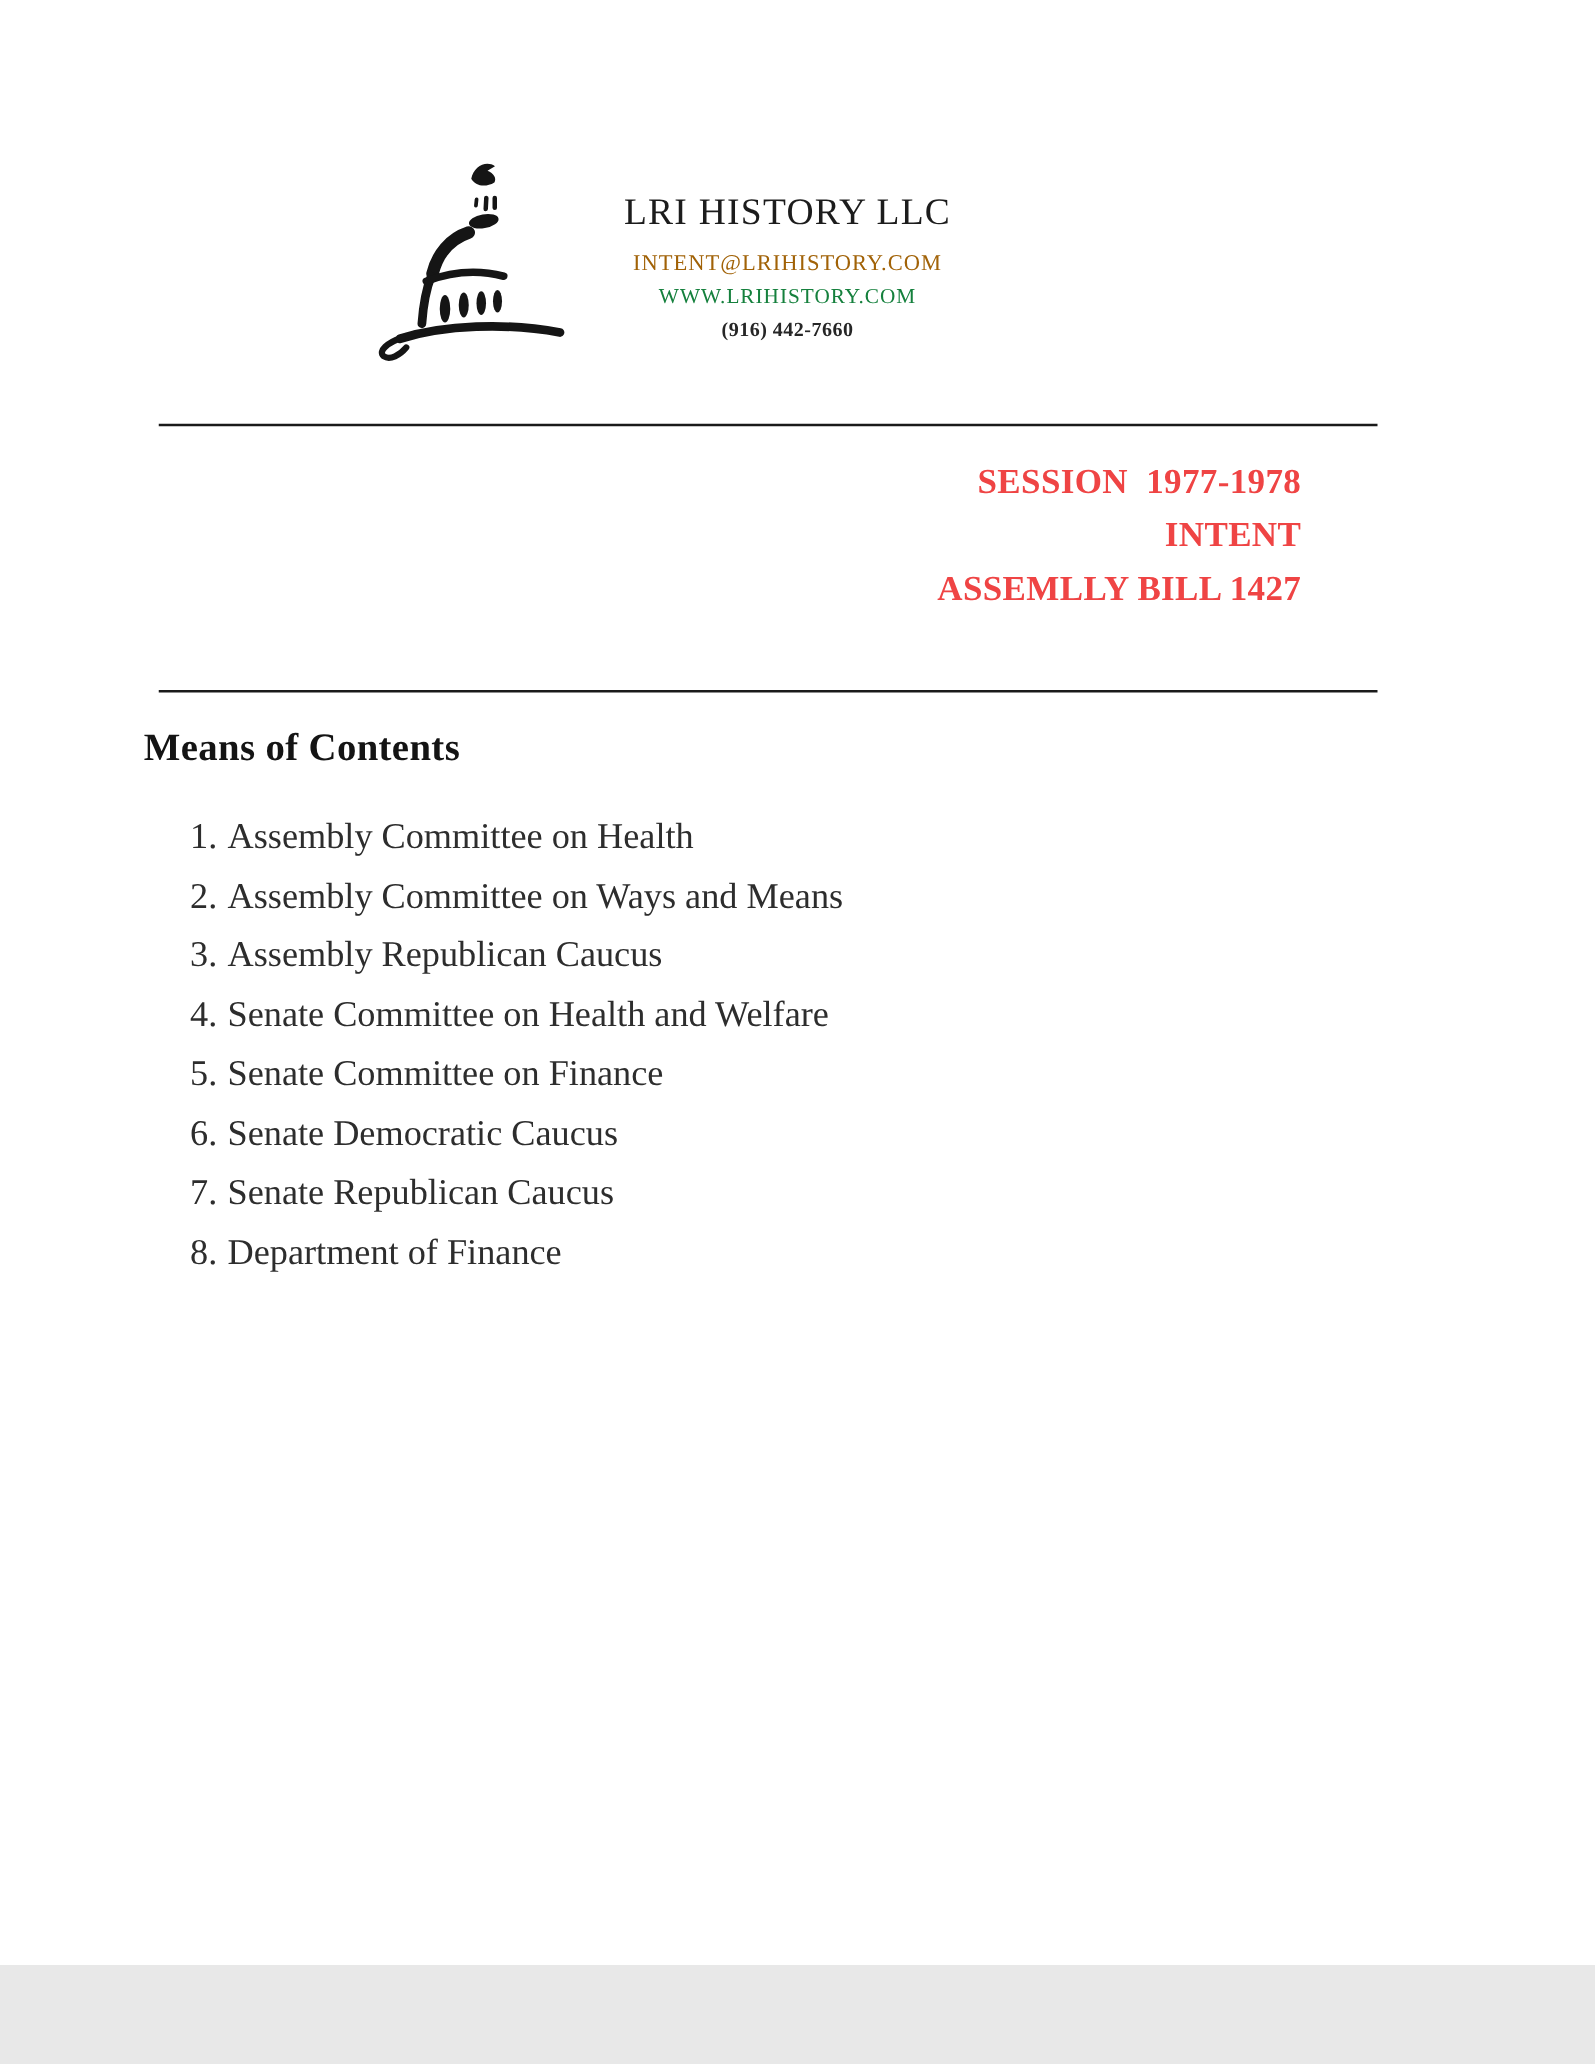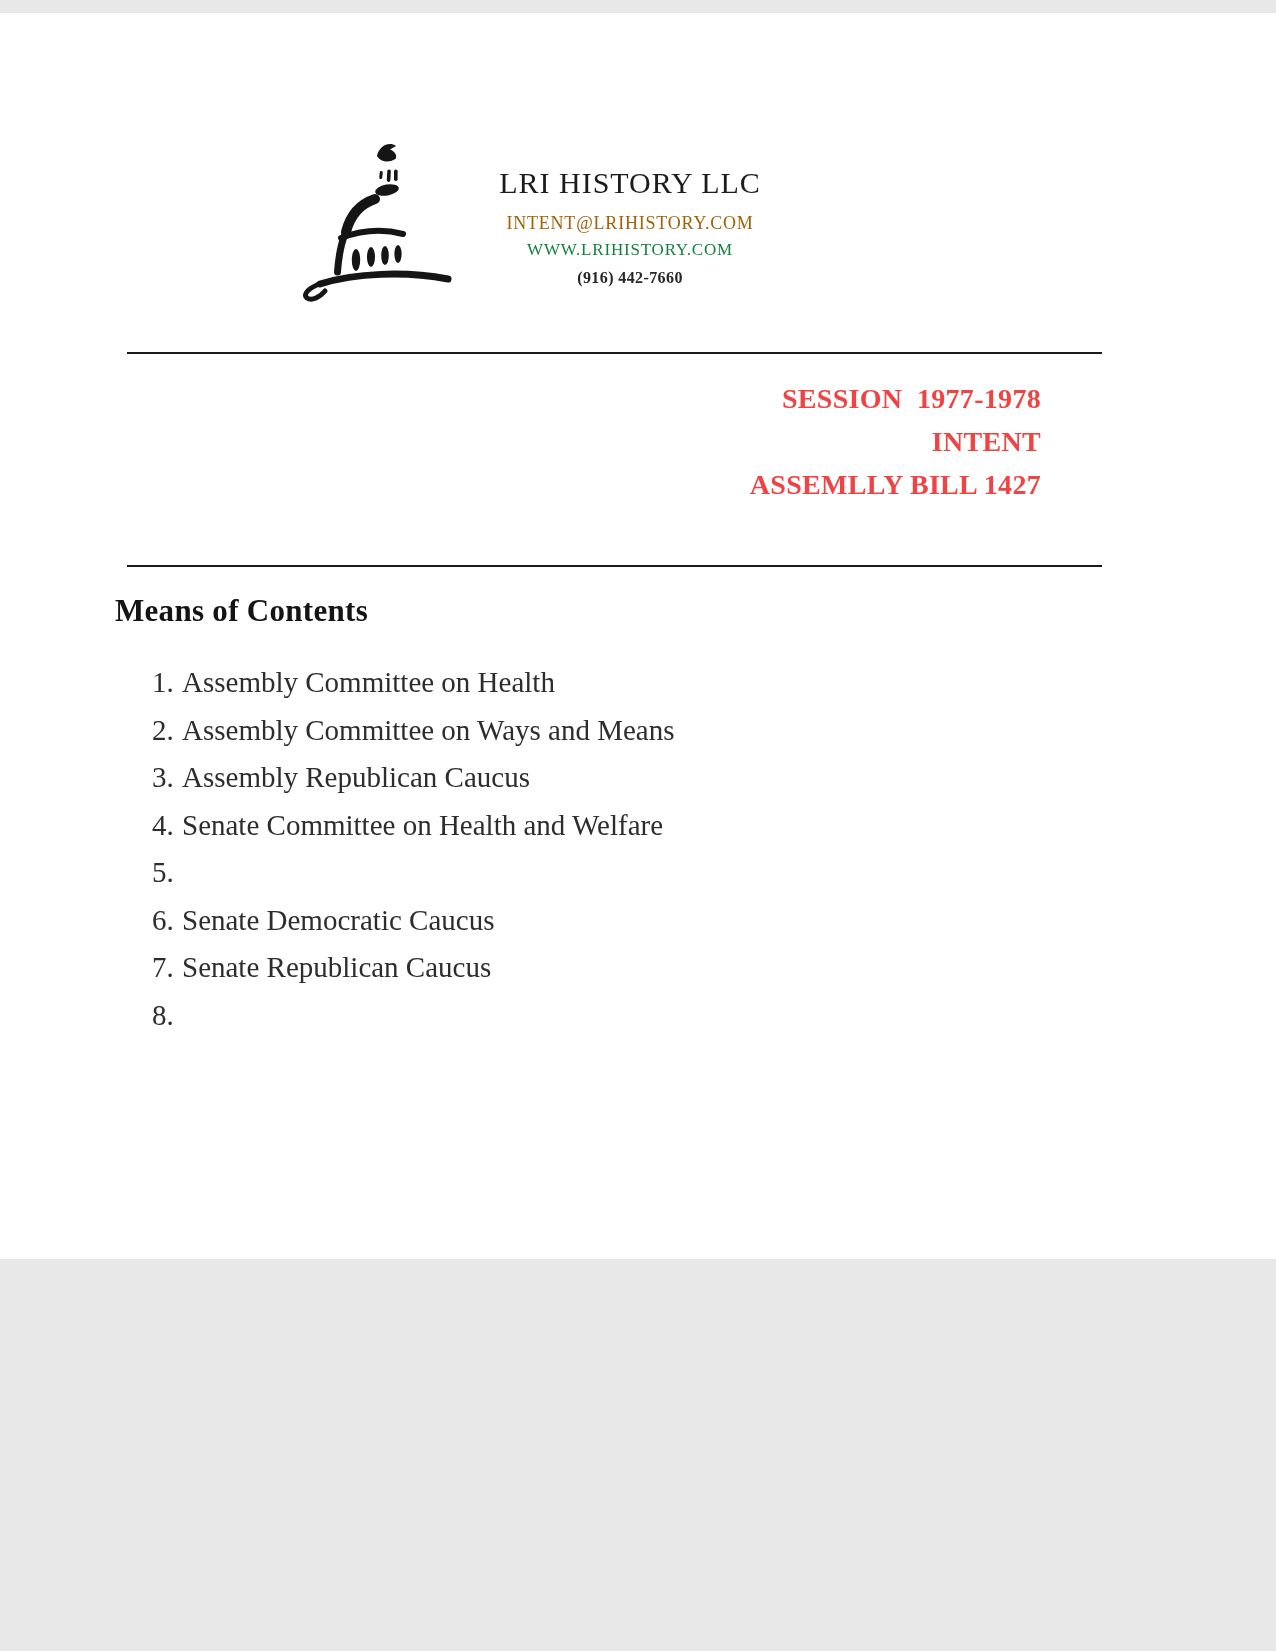--- a/index.html
+++ b/index.html
@@ -1,22 +1,22 @@
 <!DOCTYPE html>
 <html><head>
 <meta charset="utf-8">
 <style>
   * { margin: 0; padding: 0; box-sizing: border-box; }
   html, body { background: #e8e8e8; }
   .page {
     position: relative;
     width: 1276px;
-    height: 1246px;
+    height: 1572px;
     background: #ffffff;
-    margin: 13px auto;
+    margin: 0 auto;
     font-family: "Liberation Serif", "DejaVu Serif", serif;
     color: #2d2d2d;
     overflow: hidden;
   }
 
   
   .logo {
     position: absolute;
     left: 290px;
     top: 123px;
@@ -179,27 +179,29 @@
     <li class="toc-item">
       <span class="toc-num">3.</span>
       <span class="toc-label">Assembly Republican Caucus</span>
     </li>
     <li class="toc-item">
       <span class="toc-num">4.</span>
       <span class="toc-label">Senate Committee on Health and Welfare</span>
     </li>
     <li class="toc-item">
       <span class="toc-num">5.</span>
+      <span class="toc-label">Senate Committee on Finance</span>
     </li>
     <li class="toc-item">
       <span class="toc-num">6.</span>
       <span class="toc-label">Senate Democratic Caucus</span>
     </li>
     <li class="toc-item">
       <span class="toc-num">7.</span>
       <span class="toc-label">Senate Republican Caucus</span>
     </li>
     <li class="toc-item">
       <span class="toc-num">8.</span>
+      <span class="toc-label">Department of Finance</span>
     </li>
   </ol>
 
 </div>
 
 </body></html>

